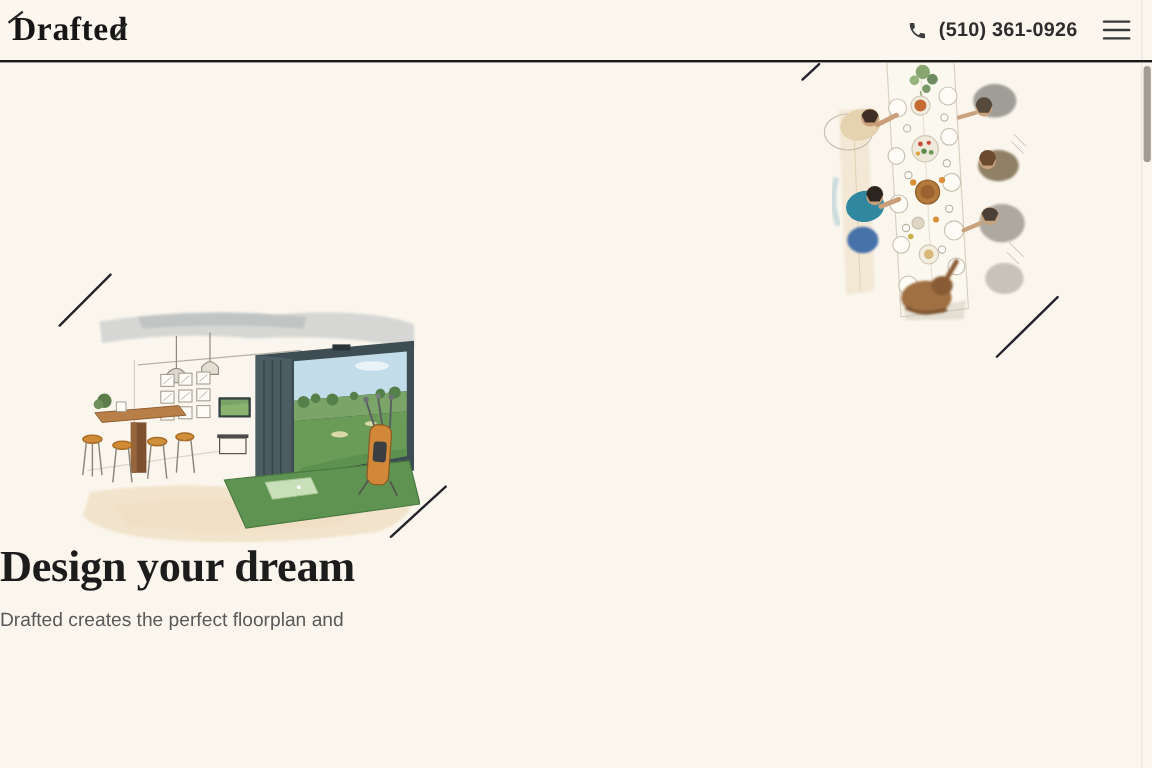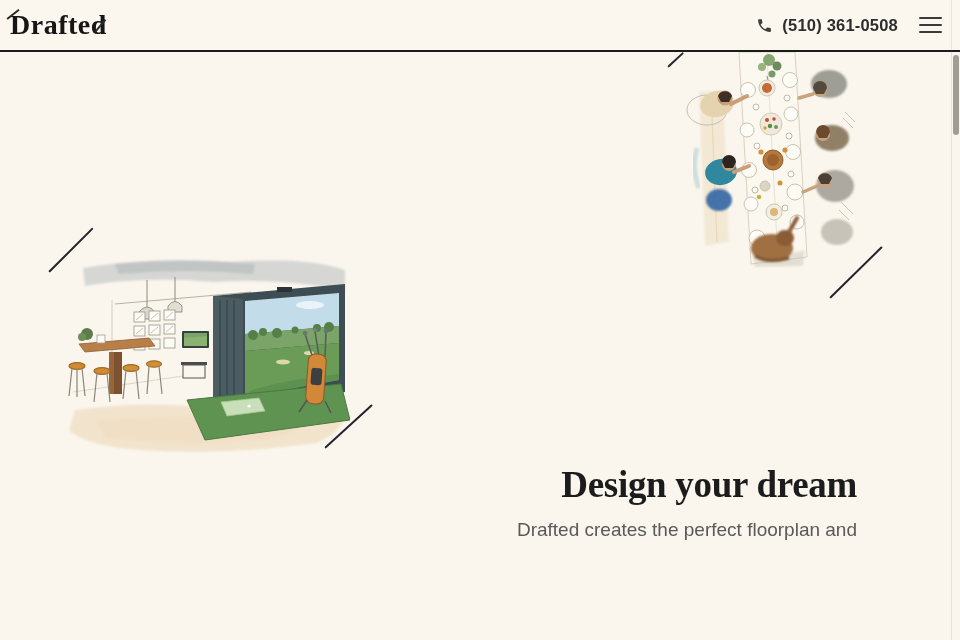--- a/index.html
+++ b/index.html
@@ -21,25 +21,25 @@
   .phone-icon svg { display:block; }
   .phone-number { font-size:16.5px; font-weight:700; color:#2d2d2d; letter-spacing:.2px; }
   .menu-btn { display:flex; flex-direction:column; gap:4.5px; background:none; border:none;
               cursor:pointer; padding:4px 2px; }
   .menu-bar { width:23px; height:2.5px; background:#3a3a3a; border-radius:2px; }
 
   .diag { position:absolute; height:2px; background:#23232b; border-radius:2px; transform-origin:left center; } 
 
   .illus { position:absolute; }
 
-  .hero-text { position:absolute; top:464px; left:0; width:857px; text-align:right; }
+  .hero-text { position:absolute; top:452px; left:0; width:857px; text-align:left; }
   .hero-heading { font-family:"Liberation Serif", serif; font-weight:700; color:#1c1c1c;
                   font-size:37px; line-height:41px; letter-spacing:-.3px; }
   .hero-heading span { display:block; }
-  .hero-sub { margin-top:13px; font-size:19px; line-height:23px; color:#595959; }
+  .hero-sub { margin-top:13px; font-size:16px; line-height:23px; color:#595959; }
   .hero-sub span { display:block; }
 
   
   .scrollbar-track { position:absolute; top:0; right:0; width:9px; height:640px;
                      border-left:1px solid rgba(120,115,100,.14); z-index:9; cursor:default; }
   .scrollbar-thumb { position:absolute; top:55px; right:1px; width:6px; height:80px;
                      background:#a19d94; border-radius:3px; }
 </style>
 </head>
 <body>
@@ -52,21 +52,21 @@
       <i class="logo-slash s1"></i>
       <i class="logo-slash s2"></i>
     </div>
     <div class="header-right">
       <a class="phone-link">
         <span class="phone-icon">
           <svg width="17" height="17" viewBox="0 0 24 24">
             <path fill="#3d3d3d" d="M6.62 10.79c1.44 2.83 3.76 5.14 6.59 6.59l2.2-2.2c.27-.27.67-.36 1.02-.24 1.12.37 2.33.57 3.57.57.55 0 1 .45 1 1V20c0 .55-.45 1-1 1-9.39 0-17-7.61-17-17 0-.55.45-1 1-1h3.5c.55 0 1 .45 1 1 0 1.25.2 2.45.57 3.57.11.35.03.74-.25 1.02l-2.2 2.2z"></path>
           </svg>
         </span>
-        <span class="phone-number">(510) 361-0508</span>
+        <span class="phone-number">(510) 361-0926</span>
       </a>
       <button class="menu-btn">
         <span class="menu-bar"></span>
         <span class="menu-bar"></span>
         <span class="menu-bar"></span>
       </button>
     </div>
   </header>
 
   <div class="diag" style="left:49px;top:271px;width:62px;transform:rotate(-45deg);"></div>

